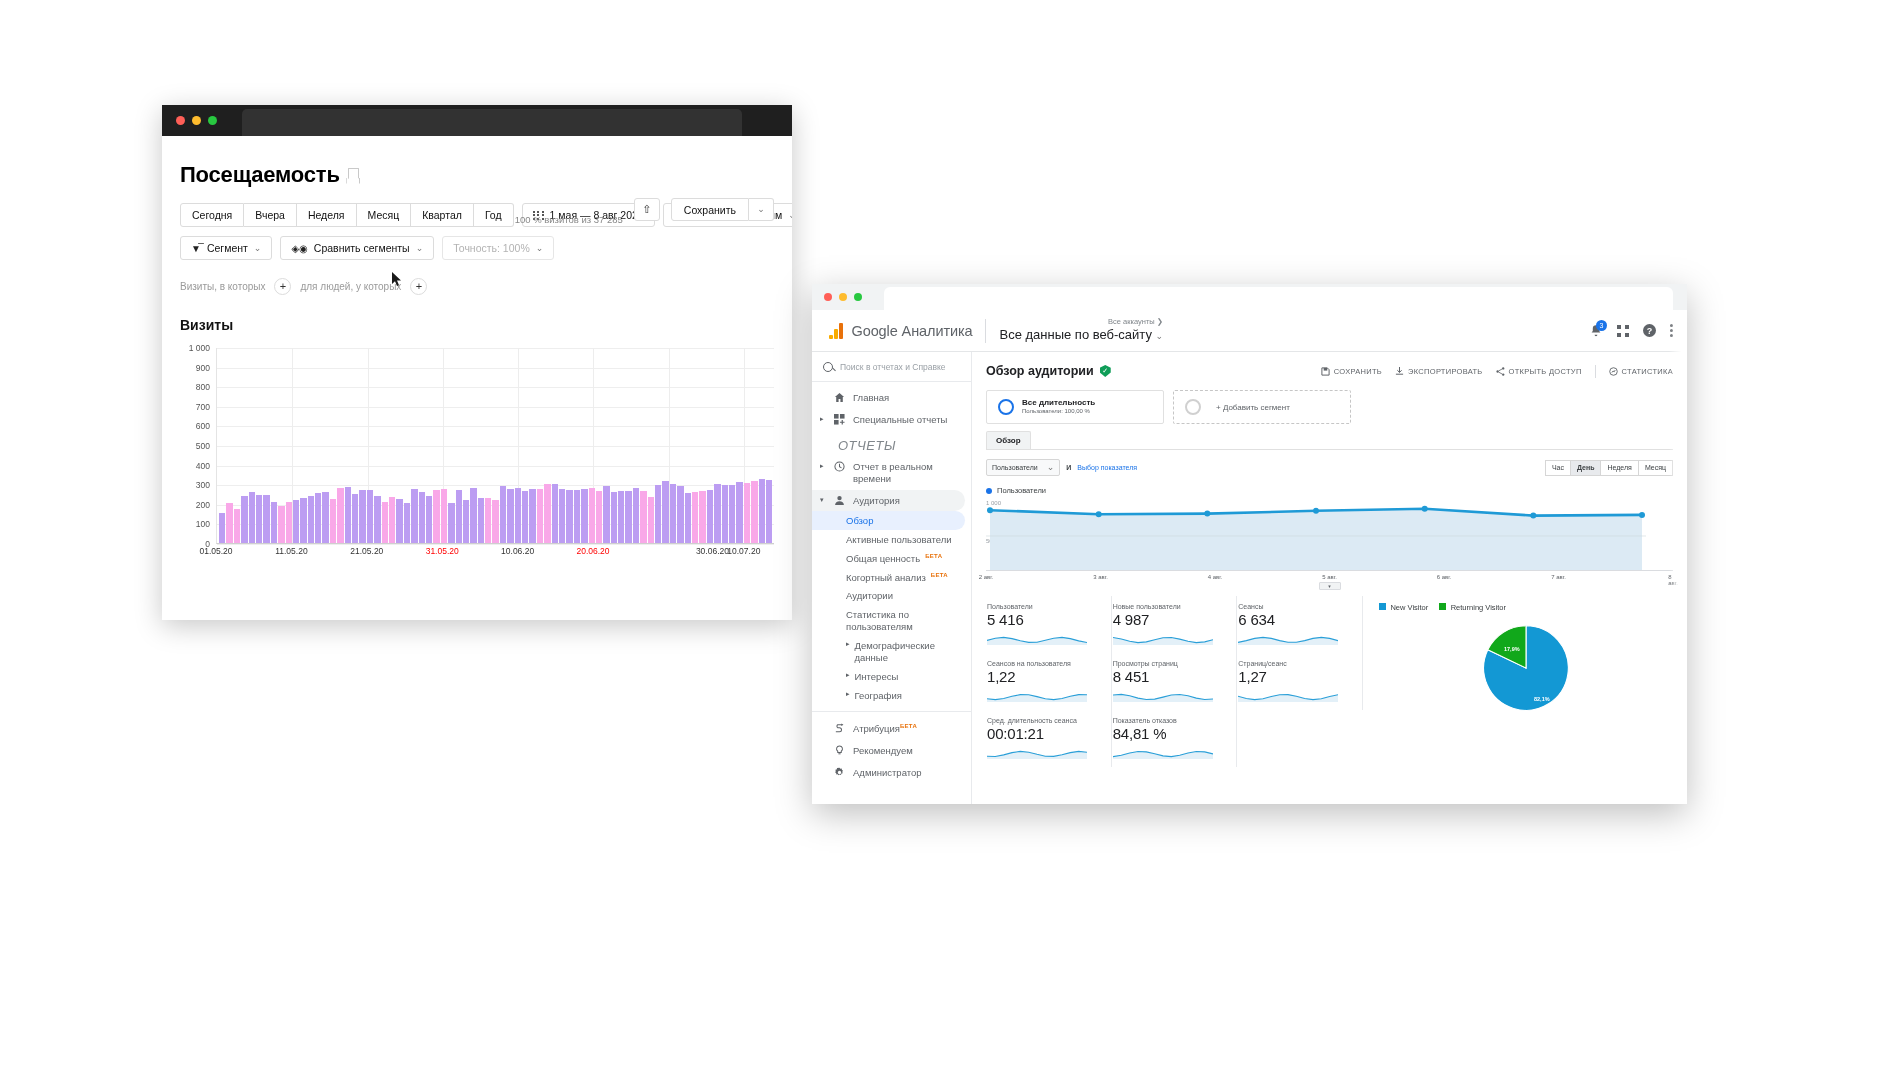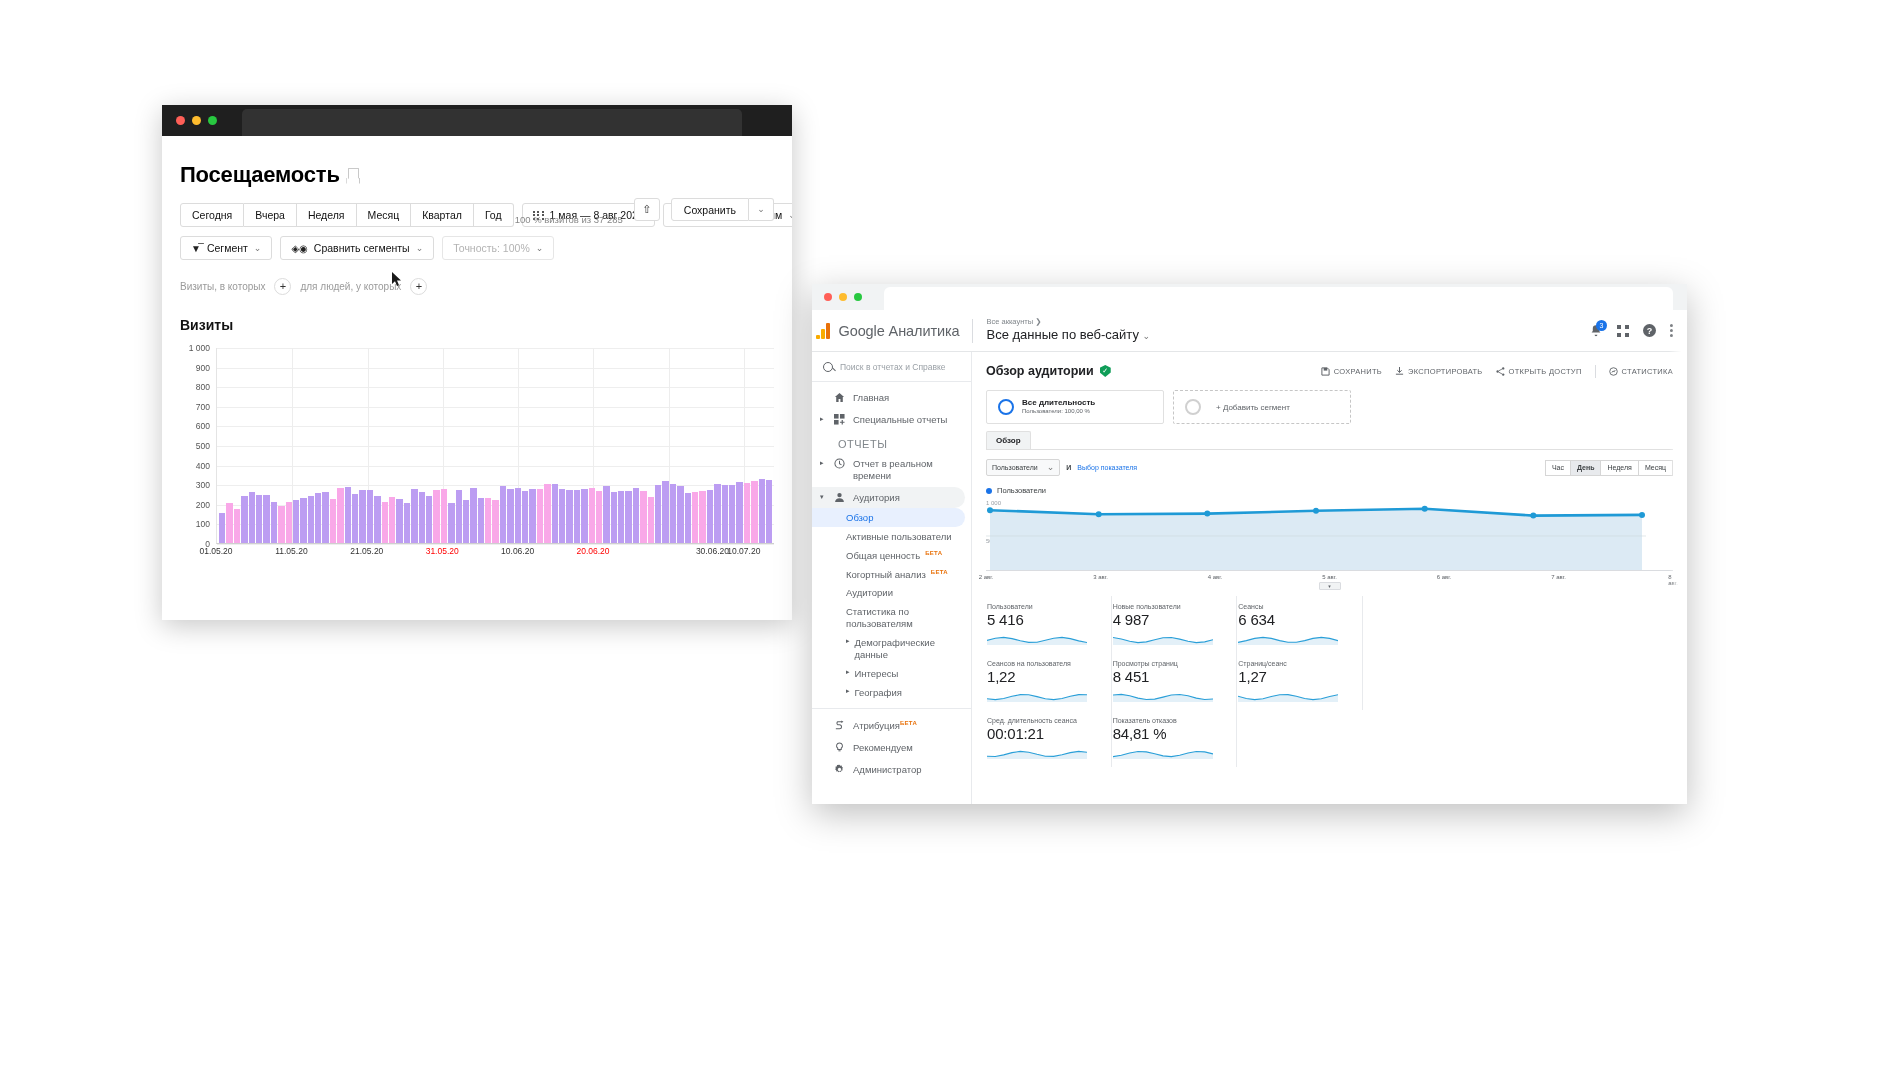--- a/index.html
+++ b/index.html
@@ -158,22 +158,23 @@
   #ga-titlebar { height:26px; background:#f1f3f4; position:relative; }
   #ga-titlebar .tabstrip {
     position:absolute; left:72px; top:3px; right:14px; bottom:0;
     background:#ffffff; border-radius:6px 6px 0 0;
   }
   #ga-titlebar .dots { top:9px; left:12px; }
   #ga-titlebar .dot { width:8px; height:8px; }
 
   #ga-header {
     height:42px; border-bottom:1px solid #e4e6e8;
-    display:flex; align-items:center; padding:0 4px; position:relative;
+    display:flex; align-items:center; padding:0 17px; position:relative;
     background:#fff;
+    text-align:right;
   }
   .ga-logo { display:flex; align-items:end; gap:1.5px; height:17px; margin-right:9px; }
   .ga-logo i { display:block; width:3.5px; border-radius:1px; }
   .ga-logo i:nth-child(1){ height:4px;  background:#f9ab00; }
   .ga-logo i:nth-child(2){ height:10px; background:#f9ab00; }
   .ga-logo i:nth-child(3){ height:16px; background:#e8710a; }
   .ga-brand { font-size:14.5px; color:#5f6368; letter-spacing:-.1px; }
   .ga-divider-v { width:1px; height:24px; background:#dadce0; margin:0 13px; }
   .ga-acct-wrap { display:flex; flex-direction:column; justify-content:center; }
   .ga-acct-crumb { font-size:7.5px; color:#80868b; line-height:1.3; }
@@ -227,21 +228,21 @@
   .ga-search-ph { font-size:8.5px; color:#9aa0a6; }
 
   .nav-item {
     display:flex; align-items:flex-start; gap:7px;
     padding:5px 8px 5px 8px; position:relative; line-height:1.25;
   }
   .nav-arrow { width:6px; flex:0 0 6px; font-size:7px; color:#5f6368; padding-top:1px; }
   .nav-ico { width:13px; flex:0 0 13px; display:flex; justify-content:center; padding-top:0px; }
   .nav-label { flex:1; }
   .nav-item.active { background:#f1f3f4; border-radius:0 14px 14px 0; margin-right:6px; }
-  .sec-head { font-size:11px; color:#80868b; letter-spacing:.5px; padding:7px 8px 3px 26px; }
+  .sec-head { font-size:13px; color:#80868b; letter-spacing:.5px; padding:7px 8px 3px 26px;font-style:italic; }
   .sub-item { padding:3.5px 8px 3.5px 34px; line-height:1.25; display:flex; gap:5px; }
   .sub-item.selected { background:#e8f0fe; color:#1a73e8; border-radius:0 14px 14px 0; margin-right:6px; }
   .beta { color:#e8710a; font-size:6px; font-weight:bold; vertical-align:super; letter-spacing:.3px; }
   .sub-arrow { font-size:7px; color:#5f6368; }
   .nav-sep { height:1px; background:#e8eaed; margin:6px 0; }
 
   
   #ga-content { flex:1; padding:0 14px; overflow:hidden; }
   .ga-c-head {
     display:flex; align-items:center; height:30px; margin-top:4px;
@@ -861,17 +862,37 @@
             <div class="metric"><div class="mlabel">Сред. длительность сеанса</div><div class="mvalue">00:01:21</div><svg class="spark" viewBox="0 0 100 14" preserveAspectRatio="none">
                 <polygon points="0.0,11.2 8.3,11.5 16.7,9.9 25.0,7.6 33.3,6.4 41.7,7.2 50.0,9.3 58.3,11.2 66.7,11.4 75.0,9.8 83.3,7.6 91.7,6.4 100.0,7.2 100,14 0,14" fill="#e3f0f8"></polygon>
                 <polyline points="0.0,11.2 8.3,11.5 16.7,9.9 25.0,7.6 33.3,6.4 41.7,7.2 50.0,9.3 58.3,11.2 66.7,11.4 75.0,9.8 83.3,7.6 91.7,6.4 100.0,7.2 " fill="none" stroke="#2a9fd8" stroke-width="1.1" vector-effect="non-scaling-stroke"></polyline>
               </svg></div>
             <div class="metric"><div class="mlabel">Показатель отказов</div><div class="mvalue">84,81 %</div><svg class="spark" viewBox="0 0 100 14" preserveAspectRatio="none">
                 <polygon points="0.0,11.6 8.3,10.3 16.7,8.0 25.0,6.5 33.3,6.9 41.7,8.8 50.0,10.9 58.3,11.6 66.7,10.3 75.0,8.0 83.3,6.5 91.7,6.9 100.0,8.9 100,14 0,14" fill="#e3f0f8"></polygon>
                 <polyline points="0.0,11.6 8.3,10.3 16.7,8.0 25.0,6.5 33.3,6.9 41.7,8.8 50.0,10.9 58.3,11.6 66.7,10.3 75.0,8.0 83.3,6.5 91.7,6.9 100.0,8.9 " fill="none" stroke="#2a9fd8" stroke-width="1.1" vector-effect="non-scaling-stroke"></polyline>
               </svg></div>
           </div>
 
+        <div class="ga-pie-block">
+          <div class="pie-legend">
+            <span>
+              <span class="sq" id="pie-sq-0" style="display: inline-block; background: rgb(19, 152, 212);"></span>
+              <span class="t">New Visitor</span>
+            </span>
+            <span>
+              <span class="sq" id="pie-sq-1" style="display: inline-block; background: rgb(17, 168, 27);"></span>
+              <span class="t">Returning Visitor</span>
+            </span>
+          </div>
+          <div class="pie-wrap">
+            <svg width="92" height="92" viewBox="0 0 100 100" id="pie-svg">
+                <path d="M50,50 L50.00,4.00 A46,46 0 1 1 8.50,30.15 Z" fill="#1398d4" stroke="#fff" stroke-width="1.2"></path>
+                <path d="M50,50 L8.50,30.15 A46,46 0 0 1 50.00,4.00 Z" fill="#11a81b" stroke="#fff" stroke-width="1.2"></path>
+              </svg>
+            <span class="pie-pct" id="pie-lbl-1" style="left: calc(50% - 22px); top: 24px;">17,9%</span>
+            <span class="pie-pct" id="pie-lbl-0" style="left: calc(50% + 8px); top: 74px;">82,1%</span>
+          </div>
+        </div>
       </div>
 
     </div>
   </div>
 </div>
 
 </body></html>

